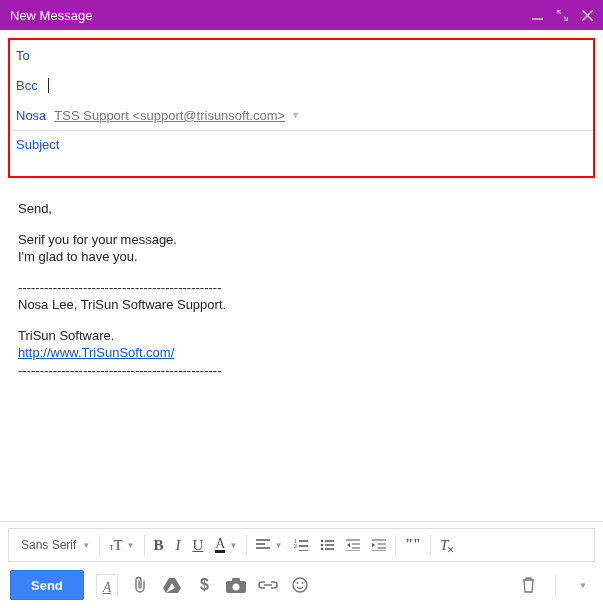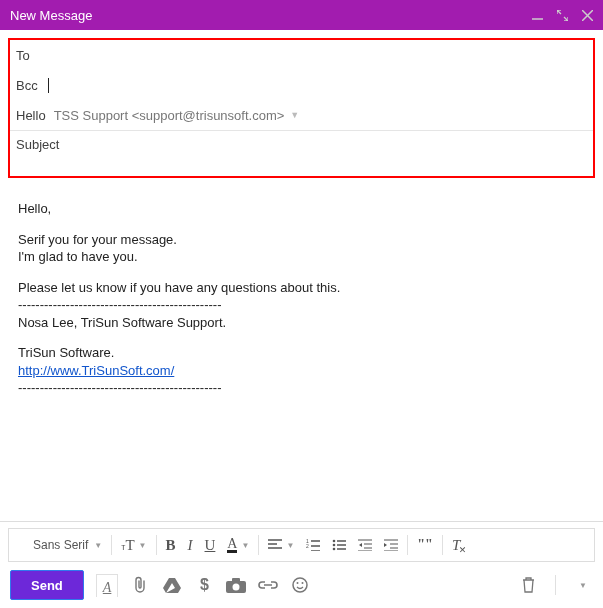--- a/index.html
+++ b/index.html
@@ -9,47 +9,47 @@
   .titlebar-title { font-size: 13px; }
   .titlebar-controls { display: flex; gap: 14px; align-items: center; }
   .titlebar-controls span { cursor: pointer; font-size: 13px; color: #ccc; }
   .titlebar-controls svg { display: block; }
   
   .redbox-wrap { padding: 8px; }
   .redbox { border: 2px solid #ff0000; }
   
   .header-fields { padding: 0 6px; }
   .field-row { display: flex; align-items: center; min-height: 30px; font-size: 13px; color: #777; padding: 2px 0; }
-  .field-label { margin-right: 8px; color: #404040; }
+  .field-label { margin-right: 8px; color: #1d4ed8; }
   .field-input { border: none; outline: none; font-size: 13px; flex: 1; color: #222; font-family: Arial, sans-serif; }
-  .from-value { color: #777; }
+  .from-value { color: #777; text-decoration: underline; }
   .dropdown-small { margin-left: 6px; color: #bbb; font-size: 9px; }
   .separator { border-top: 1px solid #e5e5e5; margin: 0; }
   .subject-row { padding: 6px 6px 24px 6px; font-size: 13px; color: #777; }
   .bcc-cursor { border-left: 1px solid #222; height: 15px; display: inline-block; margin-left: 2px; }
   
   .body-area { padding: 14px 18px 10px 18px; font-size: 13px; color: #222; line-height: 1.35; }
   .body-area p { margin: 0; }
   .body-area .blank { height: 13px; }
   .body-link { color: #1155cc; text-decoration: underline; }
   
   .bottom { position: absolute; left: 0; right: 0; bottom: 0; border-top: 1px solid #ddd; }
   
-  .format-toolbar { height: 34px; border: 1px solid #ddd; margin: 6px 8px 0 8px; display: flex; align-items: center; padding: 0 16px; background: #fff; position: relative; }
+  .format-toolbar { height: 34px; border: 1px solid #ddd; margin: 6px 8px 0 8px; display: flex; align-items: center; padding: 0 4px; background: #fff; position: relative; }
   .fmt-btn { height: 26px; display: flex; align-items: center; justify-content: center; color: #555; cursor: pointer; padding: 0 6px; font-size: 13px; position: relative; }
   .fmt-sep { width: 1px; height: 20px; background: #e0e0e0; margin: 0 3px; }
   .font-family-btn { font-size: 12px; color: #555; padding: 0 6px 0 8px; display: flex; align-items: center; gap: 6px; }
   .caret { font-size: 8px; color: #999; }
   .bold { font-weight: bold; font-family: "Times New Roman", serif; font-size: 15px; }
   .italic { font-style: italic; font-family: "Times New Roman", serif; font-size: 15px; }
   .underline-u { text-decoration: underline; font-family: "Times New Roman", serif; font-size: 15px; }
   
   .action-bar { height: 46px; display: flex; align-items: center; padding: 0 10px; justify-content: space-between; }
   .action-left { display: flex; align-items: center; gap: 12px; }
-  .send-btn { background: #6d28d9; color: #fff; border: 1px solid #3079ed; font-weight: bold; font-size: 13px; height: 30px; padding: 0 20px; border-radius: 2px; cursor: pointer; }
+  .send-btn { background: #3b82f6; color: #fff; border: 1px solid #3079ed; font-weight: bold; font-size: 13px; height: 30px; padding: 0 20px; border-radius: 2px; cursor: pointer; }
   .action-icon { color: #777; cursor: pointer; display: flex; align-items: center; justify-content: center; width: 20px; height: 20px; }
   .action-right { display: flex; align-items: center; gap: 14px; }
   
   .format-toggle { border: 1px solid #e0e0e0; border-bottom: none; background: #fff; padding: 3px 6px 1px 6px; position: relative; top: 0px; }
   .format-toggle .tA { font-style: italic; font-family: "Times New Roman", serif; text-decoration: underline; color: #777; font-size: 14px; }
   
   svg { display: block; }
 </style>
 </head>
 <body>
@@ -81,40 +81,39 @@
       <div class="field-row">
         <span class="field-label">To</span>
         <input class="field-input" style="">
       </div>
       <div class="field-row">
         <span class="field-label">Bcc</span>
         <span class="bcc-cursor"></span>
         <input class="field-input" style="">
       </div>
       <div class="field-row">
-        <span class="field-label">Hello</span>
+        <span class="field-label">Nosa</span>
         <span class="from-value">TSS Support &lt;support@trisunsoft.com&gt;</span>
         <span class="dropdown-small">▼</span>
       </div>
     </div>
     <div class="separator"></div>
     <div class="subject-row">
       <span class="field-label">Subject</span>
       <input class="field-input" style="">
     </div>
   </div>
 </div>
 
 <div class="body-area">
-  <p>Hello,</p>
+  <p>Send,</p>
   <div class="blank"></div>
   <p>Serif you for your message.</p>
   <p>I'm glad to have you.</p>
   <div class="blank"></div>
-  <p>Please let us know if you have any questions about this.</p>
   <p>-----------------------------------------------</p>
   <p>Nosa Lee, TriSun Software Support.</p>
   <div class="blank"></div>
   <p>TriSun Software.</p>
   <p><a href="#" class="body-link">http://www.TriSunSoft.com/</a></p>
   <p>-----------------------------------------------</p>
 </div>
 
 <div class="bottom">
 

